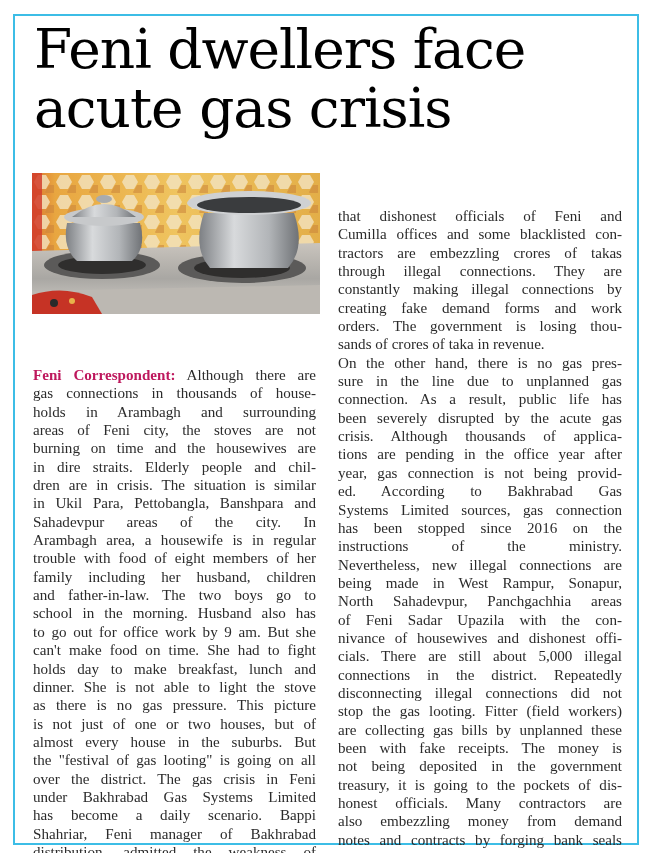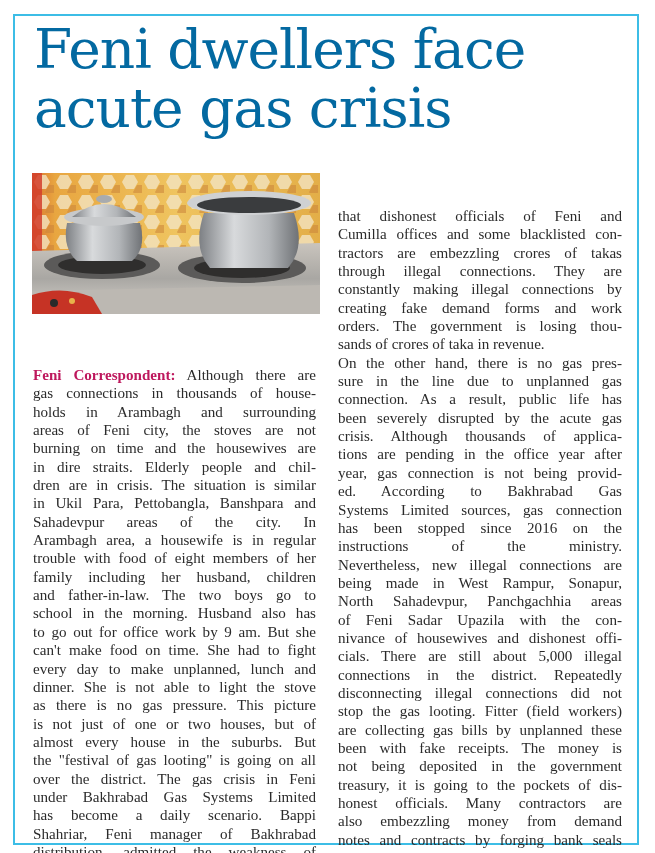--- a/index.html
+++ b/index.html
@@ -29,21 +29,21 @@
       position: absolute;
       left: 34px;
       top: 20px;
       width: 600px;
       margin: 0;
       font-family: "DejaVu Serif", "Liberation Serif", serif;
       font-weight: normal;
       font-size: 55px;
       line-height: 59px;
       letter-spacing: -1px;
-      color: #0369a1;
+      color: #000000;
     }
     .photo {
       position: absolute;
       left: 32px;
       top: 173px;
       width: 288px;
       height: 141px;
       overflow: hidden;
     }
     .photo svg { display: block; }
@@ -155,21 +155,21 @@
   <span class="line">dren are in crisis. The situation is similar</span>
   <span class="line">in Ukil Para, Pettobangla, Banshpara and</span>
   <span class="line">Sahadevpur areas of the city.  In</span>
   <span class="line">Arambagh area, a housewife is in regular</span>
   <span class="line">trouble with food of eight members of her</span>
   <span class="line">family including her husband, children</span>
   <span class="line">and father-in-law. The two boys go to</span>
   <span class="line">school in the morning. Husband also has</span>
   <span class="line">to go out for office work by 9 am. But she</span>
   <span class="line">can't make food on time. She had to fight</span>
-  <span class="line">every day to make unplanned, lunch and</span>
+  <span class="line">holds day to make breakfast, lunch and</span>
   <span class="line">dinner. She is not able to light the stove</span>
   <span class="line">as there is no gas pressure.  This picture</span>
   <span class="line">is not just of one or two houses, but of</span>
   <span class="line">almost every house in the suburbs. But</span>
   <span class="line">the "festival of gas looting" is going on all</span>
   <span class="line">over the district. The gas crisis in Feni</span>
   <span class="line">under Bakhrabad Gas Systems Limited</span>
   <span class="line">has become a daily scenario. Bappi</span>
   <span class="line">Shahriar, Feni manager of Bakhrabad</span>
   <span class="line">distribution, admitted the weakness of</span>

